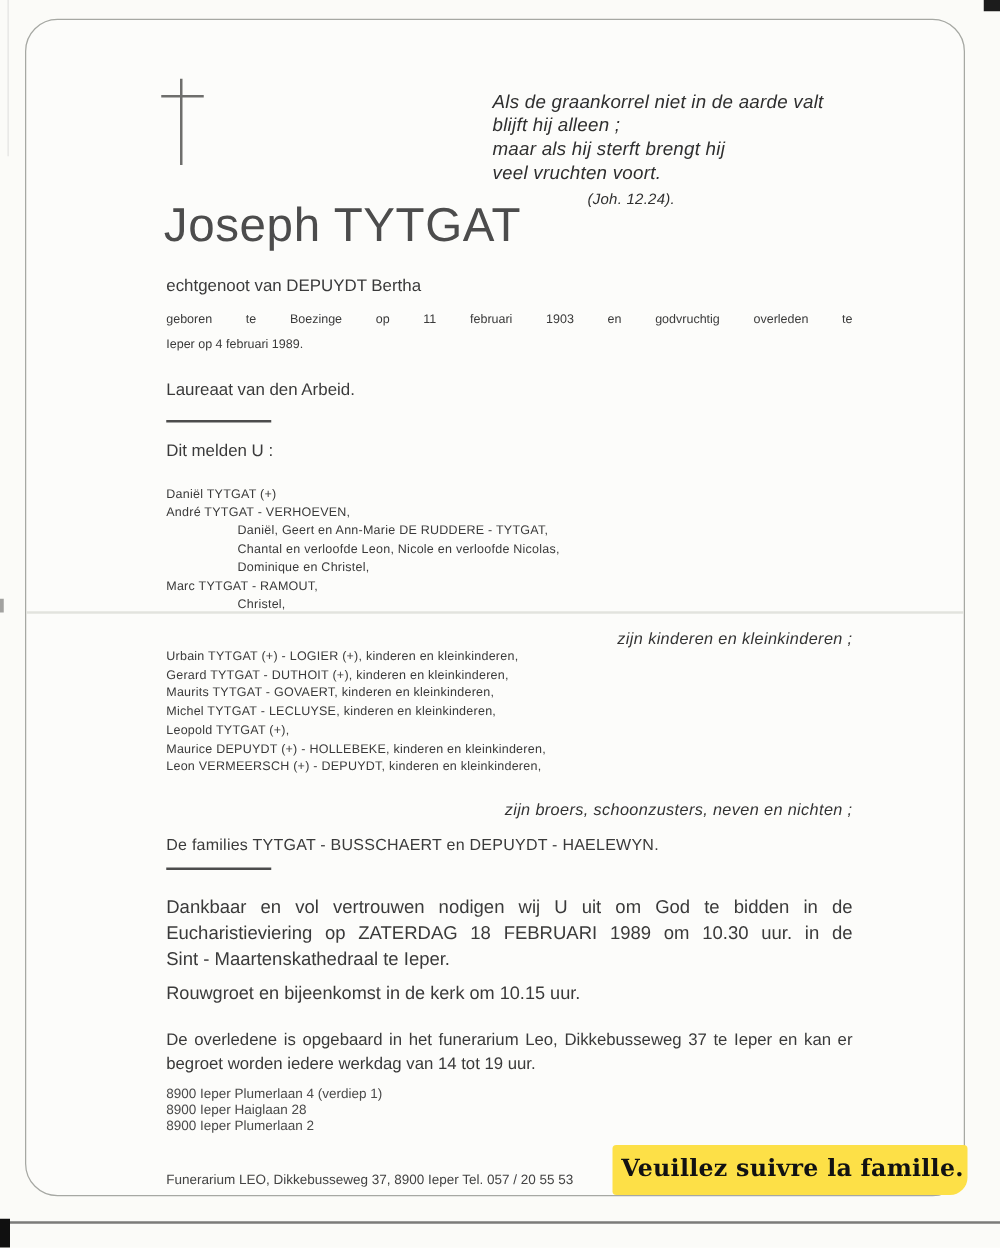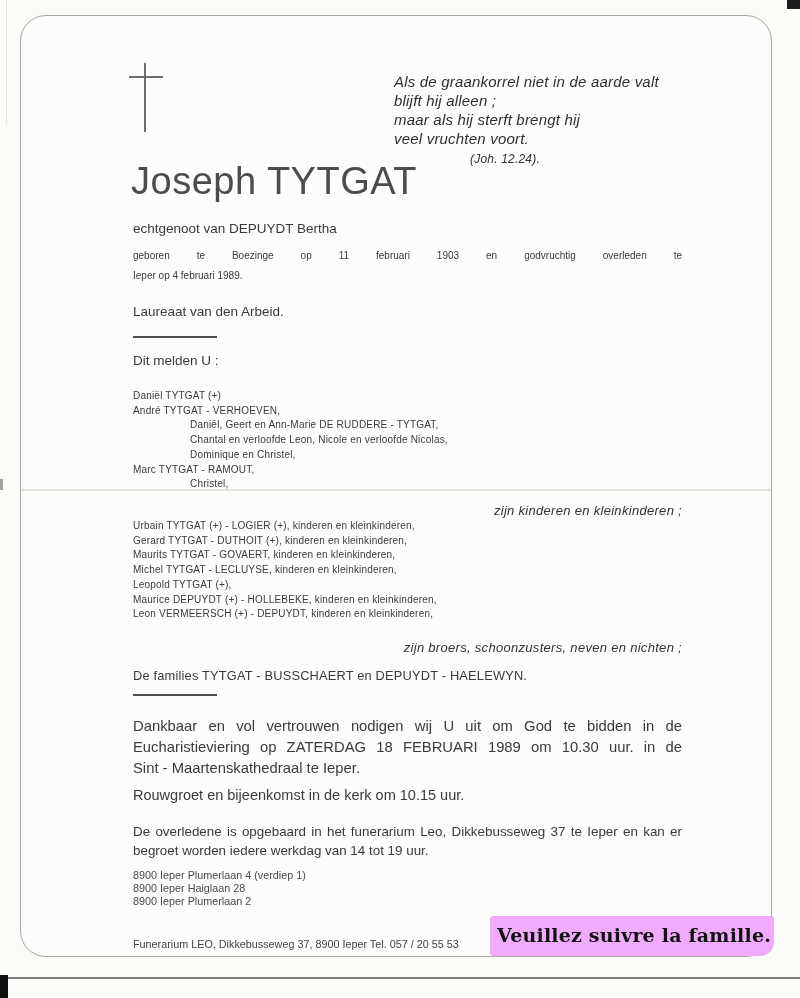--- a/index.html
+++ b/index.html
@@ -76,21 +76,21 @@
 
   .visitation-para { top:822px; font-size:13.4px; line-height:19px; }
 
   .address-list { left:133px; top:869px; font-size:10.8px; line-height:13.2px;
                   color:#4a4a4a; white-space:nowrap; }
 
   .footer-line { left:133px; top:938px; font-size:10.8px; color:#434343; white-space:nowrap; }
 
   .notice-strip {
     left:490px; top:916px; width:284px; height:40px;
-    background:#f0abfc;
+    background:#fde047;
     border-radius:3px 3px 14px 3px;
     padding:8px 0 0 7px;
   }
   .notice-text {
     font-family:"DejaVu Serif", serif;
     font-weight:bold; font-size:19px; color:#121212;
     letter-spacing:0.2px; white-space:nowrap;
   }
 </style>
 </head>

